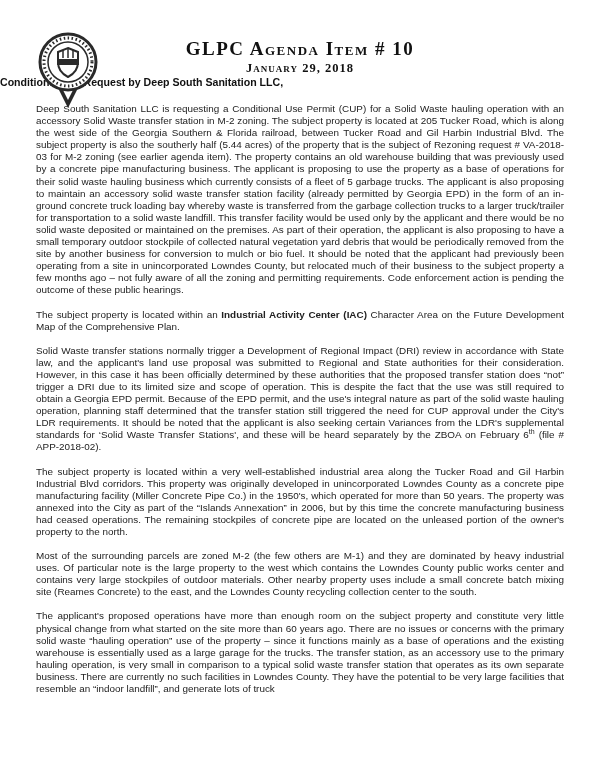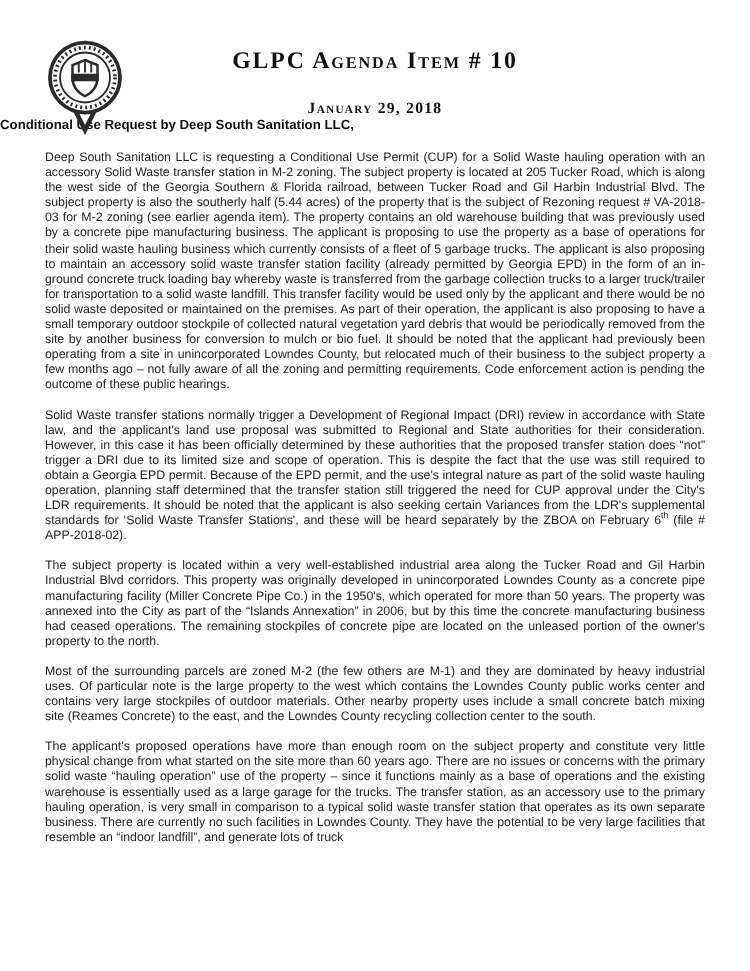--- a/index.html
+++ b/index.html
@@ -31,21 +31,21 @@
     font-size: 19px;
     font-weight: bold;
     font-variant: small-caps;
     letter-spacing: 1.5px;
   }
   .agenda-date {
     font-size: 12.5px;
     font-weight: bold;
     font-variant: small-caps;
     letter-spacing: 1px;
-    margin-top: 19px;
+    margin-top: 1px;
   }
   .request-title {
     text-align: left;
     font-weight: bold;
     font-size: 10.6px;
     line-height: 13px;
     color: #111;
   }
   .doc-body {
     padding: 14px 36px 0 36px;
@@ -89,19 +89,20 @@
       <div class="agenda-date">January 29, 2018</div>
     </div>
   </header>
 
   <div class="request-title">
     <div>Conditional Use Request by Deep South Sanitation LLC,</div>
   </div>
 
   <main class="doc-body">
     <p class="para"><span>Deep South Sanitation LLC is requesting a Conditional Use Permit (CUP) for a Solid Waste hauling operation with an accessory Solid Waste transfer station in M-2 zoning.  The subject property is located at 205 Tucker Road, which is along the west side of the Georgia Southern &amp; Florida railroad, between Tucker Road and Gil Harbin Industrial Blvd.  The subject property is also the southerly half (5.44 acres) of the property that is the subject of Rezoning request # VA-2018-03 for M-2 zoning (see earlier agenda item).  The property contains an old warehouse building that was previously used by a concrete pipe manufacturing business.  The applicant is proposing to use the property as a base of operations for their solid waste hauling business which currently consists of a fleet of 5 garbage trucks.  The applicant is also proposing to maintain an accessory solid waste transfer station facility (already permitted by Georgia EPD) in the form of an in-ground concrete truck loading bay whereby waste is transferred from the garbage collection trucks to a larger truck/trailer for transportation to a solid waste landfill.  This transfer facility would be used only by the applicant and there would be no solid waste deposited or maintained on the premises.  As part of their operation, the applicant is also proposing to have a small temporary outdoor stockpile of collected natural vegetation yard debris that would be periodically removed from the site by another business for conversion to mulch or bio fuel.  It should be noted that the applicant had previously been operating from a site in unincorporated Lowndes County, but relocated much of their business to the subject property a few months ago – not fully aware of all the zoning and permitting requirements.  Code enforcement action is pending the outcome of these public hearings.</span></p>
+    <p class="para"><span>The subject property is located within an </span><span class="run-b">Industrial Activity Center (IAC)</span><span> Character Area on the Future Development Map of the Comprehensive Plan.</span></p>
     <p class="para"><span>Solid Waste transfer stations normally trigger a Development of Regional Impact (DRI) review in accordance with State law, and the applicant's land use proposal was submitted to Regional and State authorities for their consideration.  However, in this case it has been officially determined by these authorities that the proposed transfer station does “not” trigger a DRI due to its limited size and scope of operation.  This is despite the fact that the use was still required to obtain a Georgia EPD permit.  Because of the EPD permit, and the use's integral nature as part of the solid waste hauling operation, planning staff determined that the transfer station still triggered the need for CUP approval under the City's LDR requirements.  It should be noted that the applicant is also seeking certain Variances from the LDR's supplemental standards for ‘Solid Waste Transfer Stations', and these will be heard separately by the ZBOA on February 6</span><span class="run-sup">th</span><span> (file # APP-2018-02).</span></p>
     <p class="para"><span>The subject property is located within a very well-established industrial area along the Tucker Road and Gil Harbin Industrial Blvd corridors.  This property was originally developed in unincorporated Lowndes County as a concrete pipe manufacturing facility (Miller Concrete Pipe Co.) in the 1950's, which operated for more than 50 years.  The property was annexed into the City as part of the “Islands Annexation” in 2006, but by this time the concrete manufacturing business had ceased operations.  The remaining stockpiles of concrete pipe are located on the unleased portion of the owner's property to the north.</span></p>
     <p class="para"><span>Most of the surrounding parcels are zoned M-2 (the few others are M-1) and they are dominated by heavy industrial uses.  Of particular note is the large property to the west which contains the Lowndes County public works center and contains very large stockpiles of outdoor materials.  Other nearby property uses include a small concrete batch mixing site (Reames Concrete) to the east, and the Lowndes County recycling collection center to the south.</span></p>
     <p class="para"><span>The applicant's proposed operations have more than enough room on the subject property and constitute very little physical change from what started on the site more than 60 years ago.  There are no issues or concerns with the </span><span class="run-u">primary</span><span> solid waste “hauling operation” use of the property – since it functions mainly as a base of operations and the existing warehouse is essentially used as a large garage for the trucks.  The transfer station, as an accessory use to the primary hauling operation, is very small in comparison to a typical solid waste transfer station that operates as its own separate business.  There are currently no such facilities in Lowndes County.  They have the potential to be very large facilities that resemble an “indoor landfill”, and generate lots of truck</span></p>
   </main>
 
 </div>
 
 </body></html>

